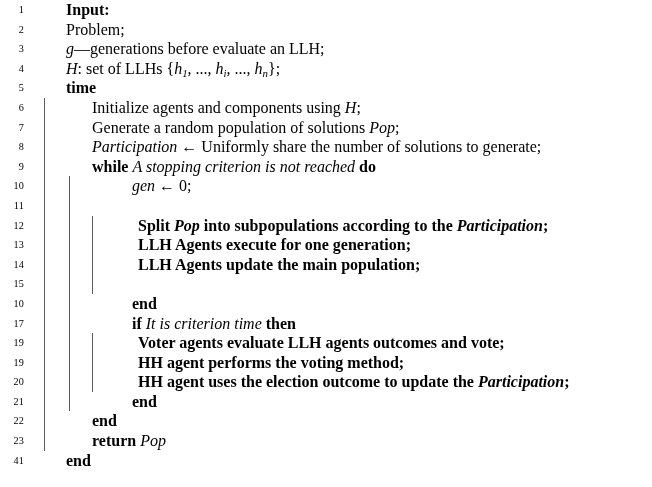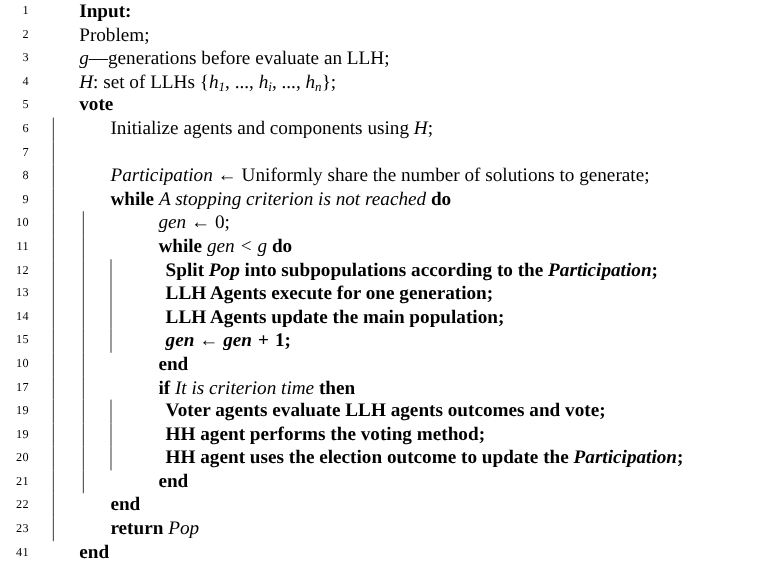--- a/index.html
+++ b/index.html
@@ -108,32 +108,33 @@
     <span class="code"><span class="i">g</span>—generations before evaluate an LLH;</span>
   </div>
 
   <div class="line ind0">
     <span class="lineno">4</span>
     <span class="code"><span class="i">H</span>: set of LLHs {<span class="i">h</span><span class="sub">1</span>, ..., <span class="i">h</span><span class="sub">i</span>, ..., <span class="i">h</span><span class="subn">n</span>};</span>
   </div>
 
   <div class="line ind0">
     <span class="lineno">5</span>
-    <span class="code"><span class="b">vote</span></span>
+    <span class="code"><span class="b">time</span></span>
   </div>
 
   <div class="line ind1">
     <span class="lineno">6</span>
     <span class="rule r1"></span>
     <span class="code">Initialize agents and components using <span class="i">H</span>;</span>
   </div>
 
   <div class="line ind1">
     <span class="lineno">7</span>
     <span class="rule r1"></span>
+    <span class="code">Generate a random population of solutions <span class="i">Pop</span>;</span>
   </div>
 
   <div class="line ind1">
     <span class="lineno">8</span>
     <span class="rule r1"></span>
     <span class="code"><span class="i">Participation</span> <span class="arrow">←</span> Uniformly share the number of solutions to generate;</span>
   </div>
 
   <div class="line ind1">
     <span class="lineno">9</span>
@@ -145,21 +146,20 @@
     <span class="lineno">10</span>
     <span class="rule r1"></span>
     <span class="rule r2"></span>
     <span class="code"><span class="i">gen</span> <span class="arrow">←</span> 0;</span>
   </div>
 
   <div class="line ind2">
     <span class="lineno">11</span>
     <span class="rule r1"></span>
     <span class="rule r2"></span>
-    <span class="code"><span class="b">while</span> <span class="i">gen</span> <span class="op">&lt;</span> <span class="i">g</span> <span class="b">do</span></span>
   </div>
 
   <div class="line ind3">
     <span class="lineno">12</span>
     <span class="rule r1"></span>
     <span class="rule r2"></span>
     <span class="rule r3"></span>
     <span class="code">Split <span class="i">Pop</span> into subpopulations according to the <span class="i">Participation</span>;</span>
   </div>
 
@@ -177,21 +177,20 @@
     <span class="rule r2"></span>
     <span class="rule r3"></span>
     <span class="code">LLH Agents update the main population;</span>
   </div>
 
   <div class="line ind3">
     <span class="lineno">15</span>
     <span class="rule r1"></span>
     <span class="rule r2"></span>
     <span class="rule r3"></span>
-    <span class="code"><span class="i">gen</span> <span class="arrow">←</span> <span class="i">gen</span> <span class="op">+</span> 1;</span>
   </div>
 
   <div class="line ind2">
     <span class="lineno">10</span>
     <span class="rule r1"></span>
     <span class="rule r2"></span>
     <span class="code"><span class="b">end</span></span>
   </div>
 
   <div class="line ind2">

